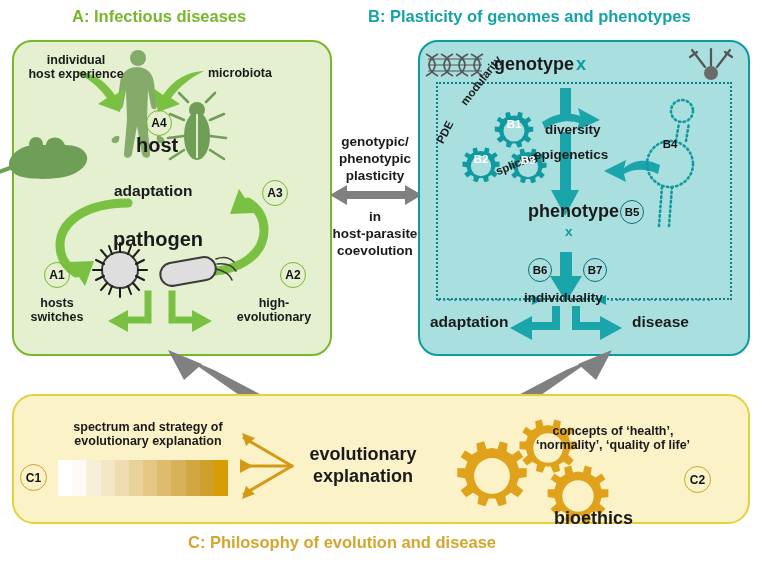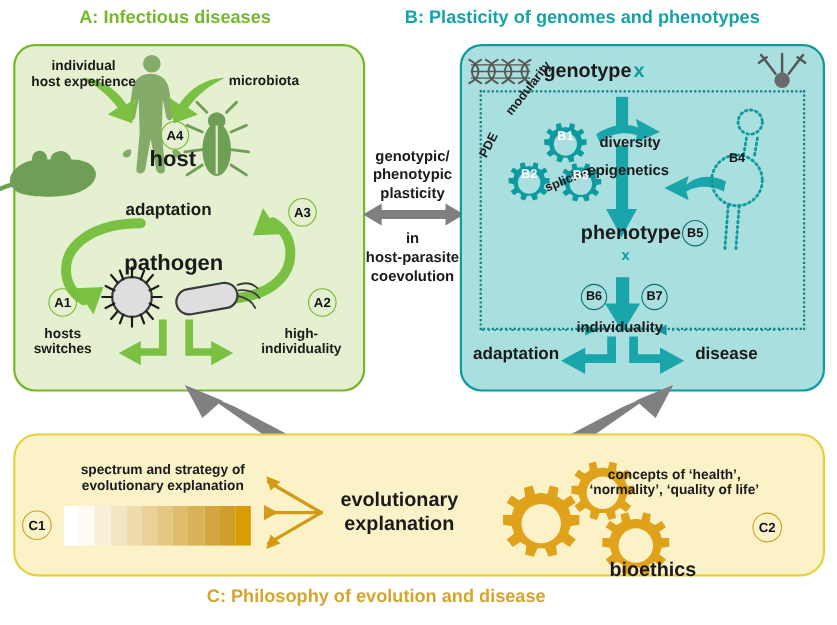--- a/index.html
+++ b/index.html
@@ -148,21 +148,21 @@
 
   <div class="abs lbl t12 ctr wrap" style="left:22px;top:53px;width:108px;white-space:pre-line;">individual
 host experience</div>
   <div class="abs lbl t12" style="left:208px;top:66px;">microbiota</div>
   <div class="abs lbl t19" style="left:136px;top:134px;">host</div>
   <div class="abs lbl t15" style="left:114px;top:182px;">adaptation</div>
   <div class="abs lbl t12 ctr" style="left:20px;top:296px;width:74px;white-space:pre-line;">hosts
 switches</div>
   <div class="abs lbl t19" style="left:113px;top:228px;">pathogen</div>
   <div class="abs lbl t12 ctr" style="left:224px;top:296px;width:100px;white-space:pre-line;">high-
-individuality</div>
+evolutionary</div>
 
   <div class="abs bubble bubble-a" style="left:146px;top:110px;">A4</div>
   <div class="abs bubble bubble-a" style="left:262px;top:180px;">A3</div>
   <div class="abs bubble bubble-a" style="left:44px;top:262px;">A1</div>
   <div class="abs bubble bubble-a" style="left:238px;top:262px;margin-left:42px;">A2</div>
 
   <div class="abs lbl t13 ctr" style="left:332px;top:134px;width:86px;white-space:pre-line;line-height:1.25;">genotypic/
 phenotypic
 plasticity</div>
   <svg class="abs" style="left:330px;top:182px;" width="92" height="26">

